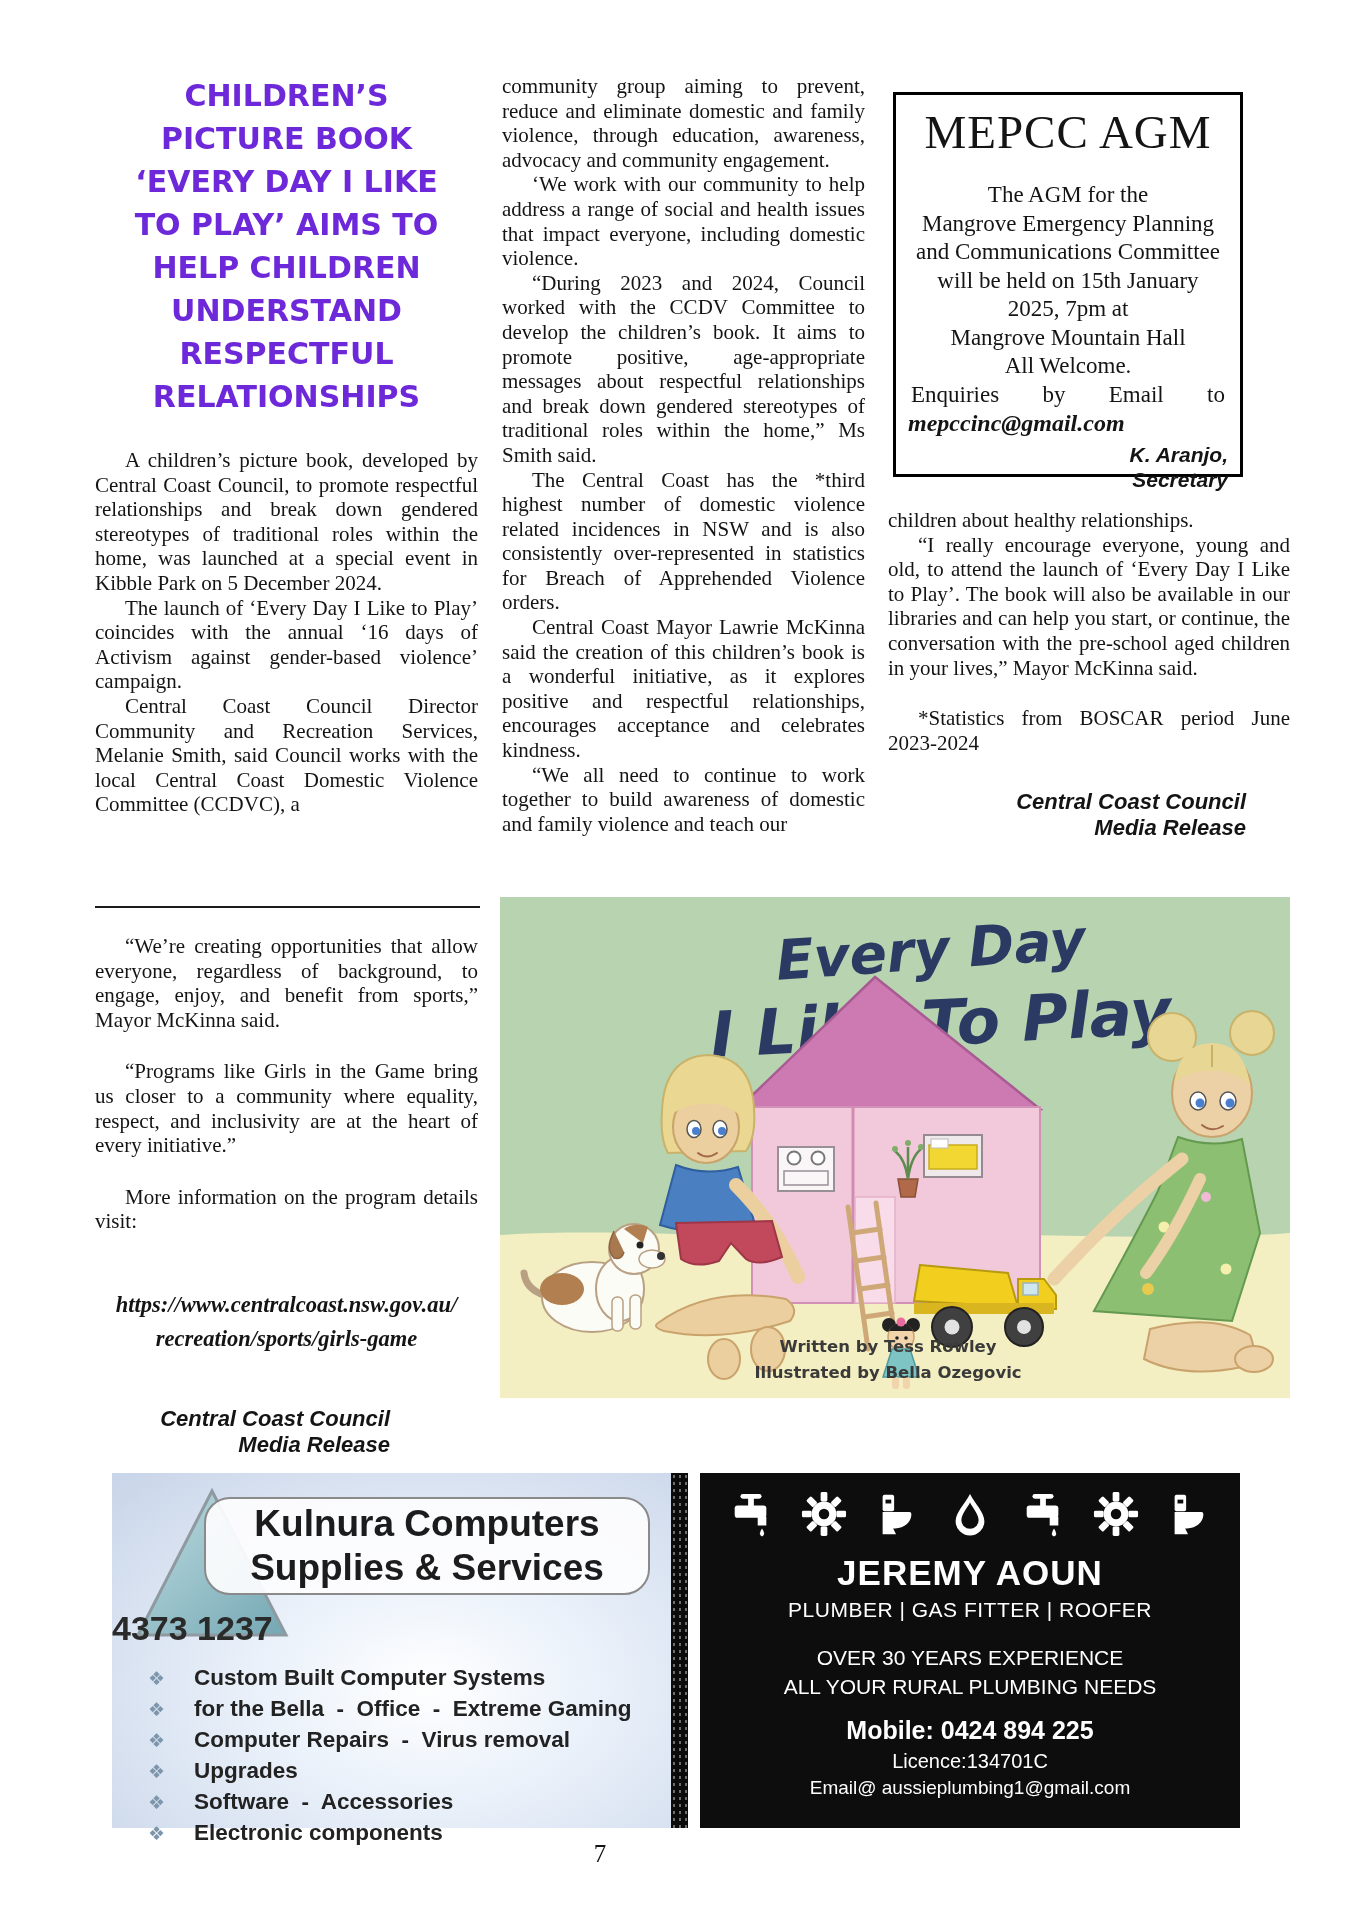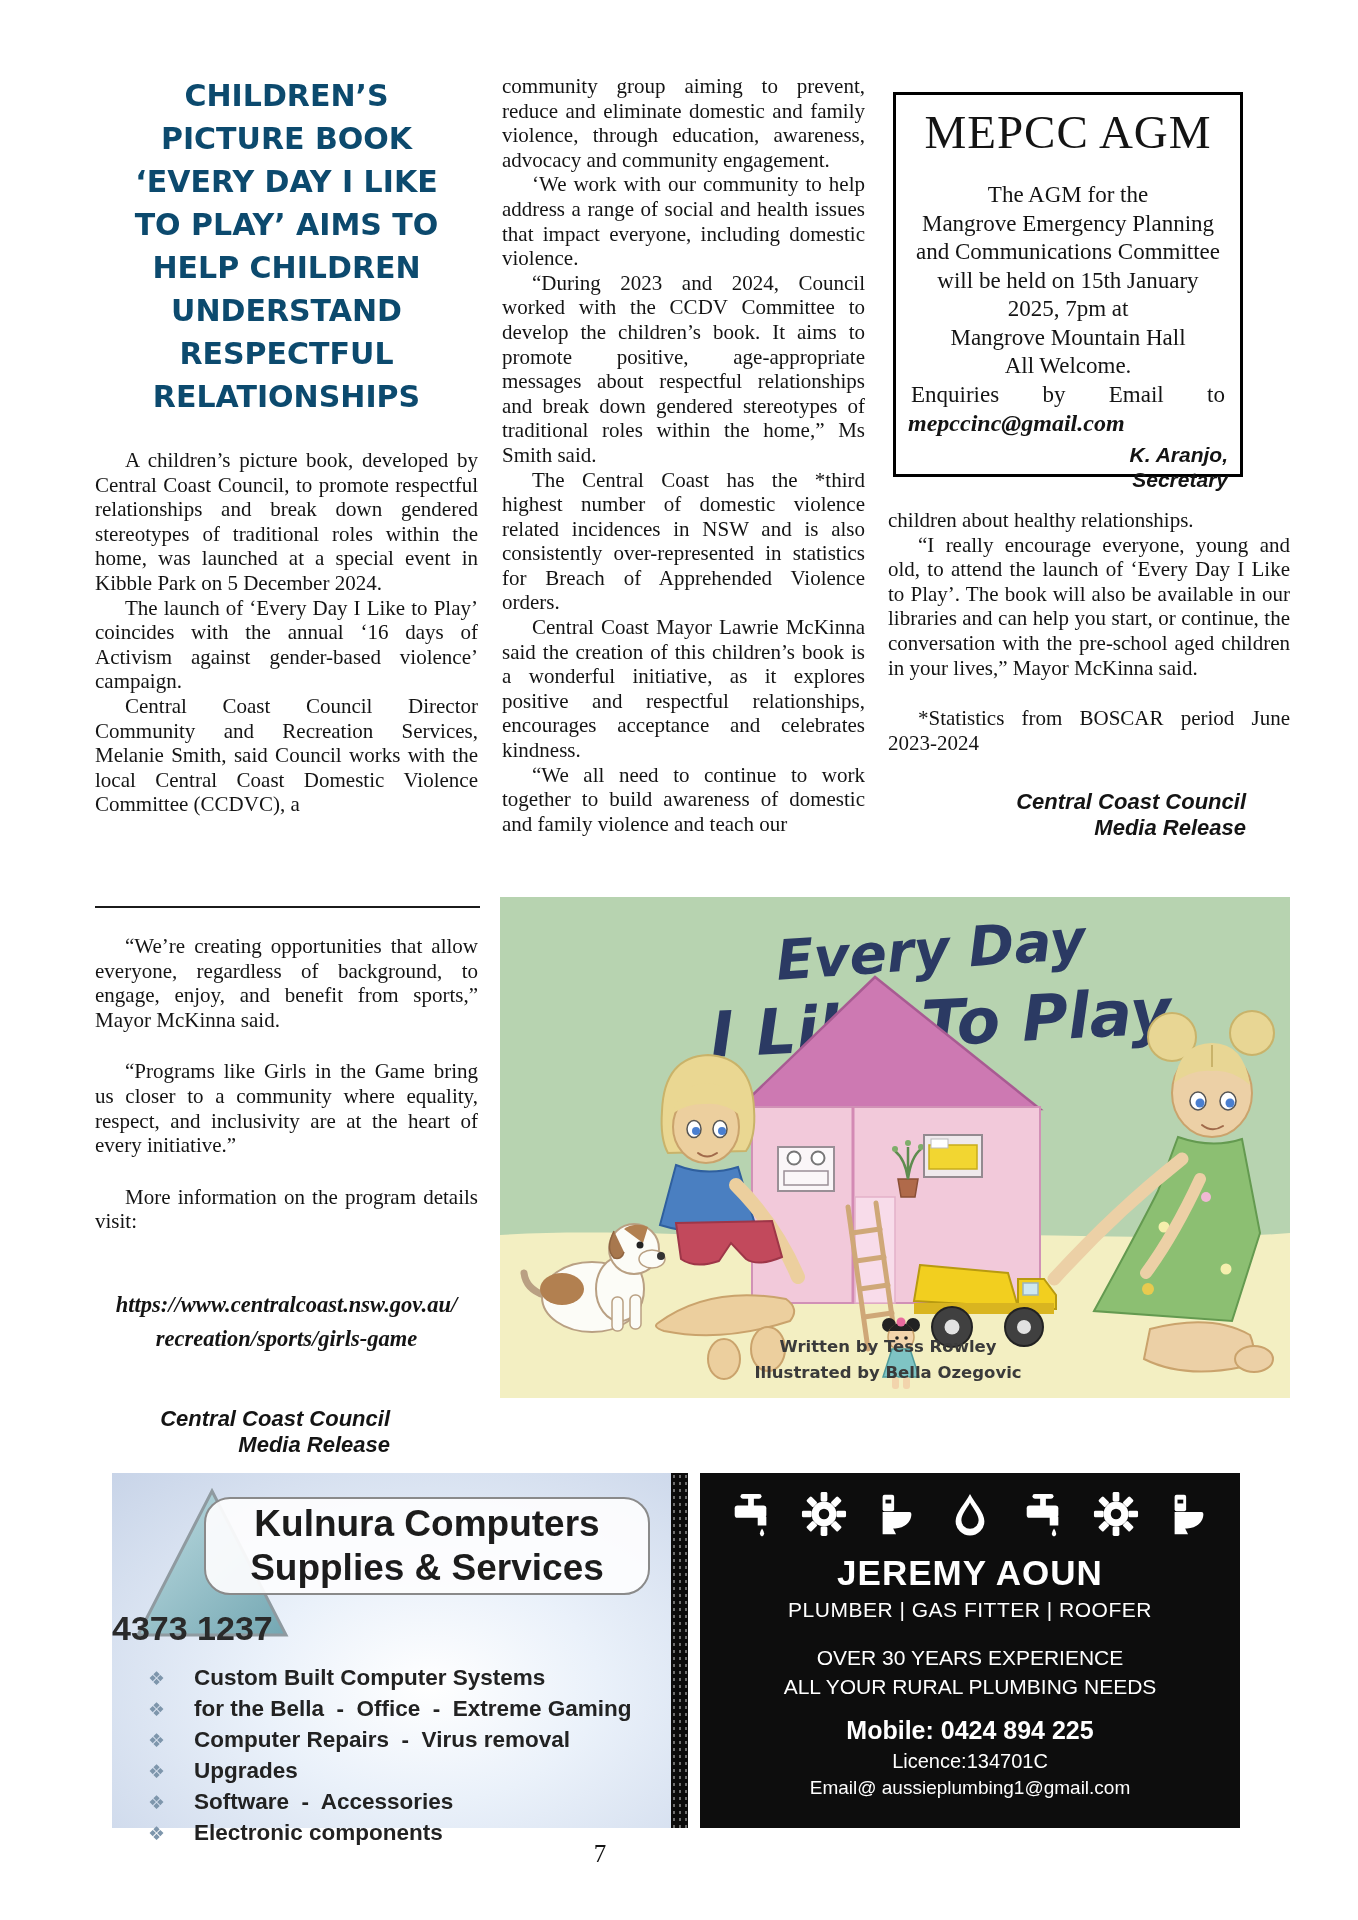--- a/index.html
+++ b/index.html
@@ -15,21 +15,21 @@
   .textcol { position: absolute; font-size: 21px; line-height: 24.6px; text-align: justify; }
   .textcol p { margin: 0; text-indent: 30px; }
   p.noindent { text-indent: 0; }
 
   #col1 { left: 95px; top: 60px; width: 383px; }
   #col2 { left: 502px; top: 74px; width: 363px; }
   #col3-text { left: 888px; top: 508px; width: 402px; }
 
   #headline { margin: 14px 0 30px; text-indent: 0; text-align: center;
     font-family: "DejaVu Sans", sans-serif; font-weight: 700;
-    font-size: 30px; line-height: 43px; color: #0c4a6e; }
+    font-size: 30px; line-height: 43px; color: #6d28d9; }
 
   
   #agm-box { position: absolute; left: 893px; top: 92px; width: 350px; height: 385px;
     border: 3px solid #000; padding: 8px 12px 6px; text-align: center;
     font-size: 23px; line-height: 28.5px; }
   #agm-title { font-size: 47px; line-height: 1.15; font-weight: 400; letter-spacing: 1px; margin: 2px 0 22px; }
   .agm-justified { display: flex; justify-content: space-between; padding: 0 3px; }
   #agm-email { text-align: left; font-weight: bold; font-style: italic; font-size: 24px; }
   #agm-sign { text-align: right; font-family: "Liberation Sans", sans-serif;
     font-style: italic; font-weight: bold; font-size: 21px; line-height: 25px; margin-top: 4px; }

